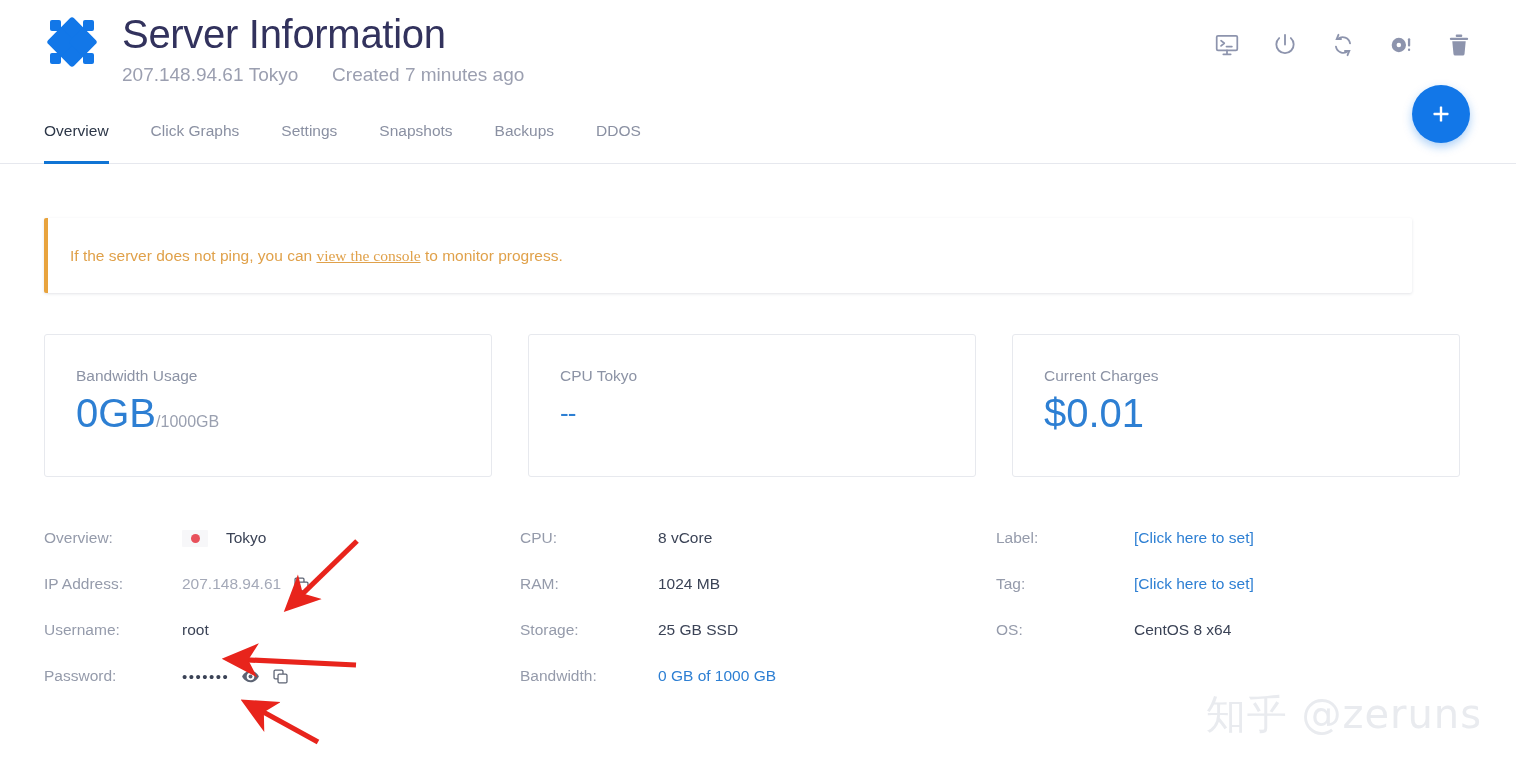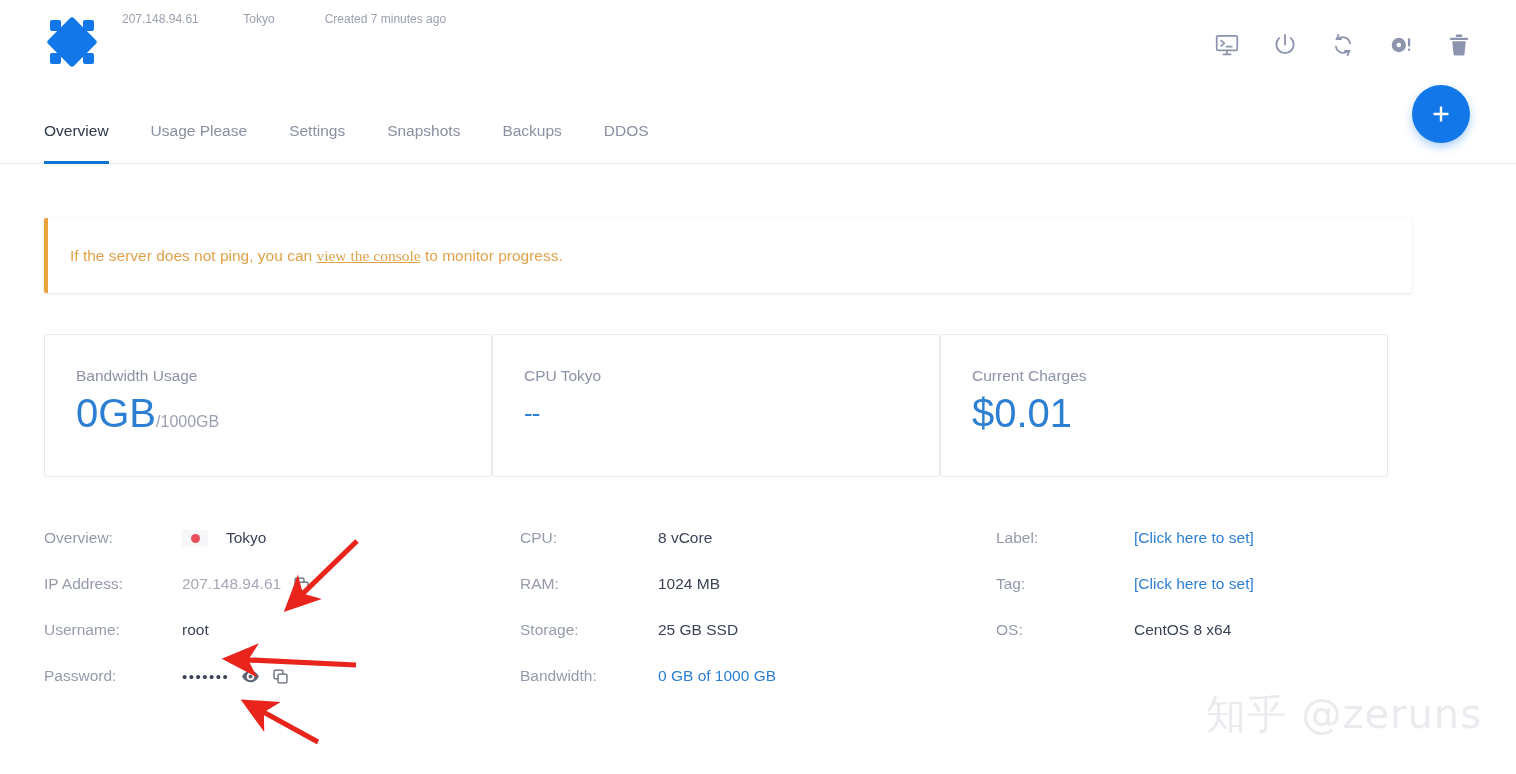--- a/index.html
+++ b/index.html
@@ -38,21 +38,21 @@
     font-size: 40px;
     font-weight: 400;
     color: #32325d;
     letter-spacing: -0.3px;
     line-height: 52px;
     margin: 0;
     white-space: nowrap;
   }
   .subtitle-row {
     margin-top: 4px;
-    font-size: 12px;
+    font-size: 19px;
     color: #9b9fb0;
     white-space: nowrap;
   }
   .subtitle-row span { display: inline-block; }
   .sub-ip { min-width: 118px; }
   .sub-region { min-width: 50px; margin-right: 28px; }
 
   .header-actions {
     position: absolute;
     right: 42px;
@@ -150,20 +150,21 @@
   }
   .notice a {
     color: #e0a14a;
     text-decoration: underline;
     font-family: Liberation Serif, serif;
   }
 
   
   .cards {
     display: flex;
+    gap: 36px;
     margin-top: 41px;
   }
   .card {
     width: 448px;
     height: 143px;
     border: 1px solid #e7e9ee;
     border-radius: 3px;
     background: #fff;
     box-sizing: border-box;
     padding: 32px 0 0 31px;
@@ -295,20 +296,21 @@
         <rect x="6.5" y="17.5" width="21" height="21" rx="3" transform="rotate(45 17 28)"></rect>
         <rect x="28.5" y="17.5" width="21" height="21" rx="3" transform="rotate(45 39 28)"></rect>
       </g>
       <g fill="#ffffff">
         <rect x="16" y="16" width="24" height="24" fill="none"></rect>
       </g>
     </svg>
   </div>
 
   <div class="title-block">
+    <h1 class="page-title">Server Information</h1>
     <div class="subtitle-row">
       <span class="sub-ip">207.148.94.61</span>
       <span class="sub-region">Tokyo</span>
       <span>Created 7 minutes ago</span>
     </div>
   </div>
 
   <div class="header-actions">
     <div class="hdr-icon">
       <svg width="26" height="26" viewBox="0 0 24 24" fill="none" stroke="#8d94ad" stroke-width="1.6">
@@ -348,21 +350,21 @@
     </div>
   </div>
 </div>
 
 <div class="tabbar">
   <div class="tabs">
     <div class="tab active">
       <span>Overview</span>
     </div>
     <div class="tab">
-      <span>Usage Please</span>
+      <span>Click Graphs</span>
     </div>
     <div class="tab">
       <span>Settings</span>
     </div>
     <div class="tab">
       <span>Snapshots</span>
     </div>
     <div class="tab">
       <span>Backups</span>
     </div>

